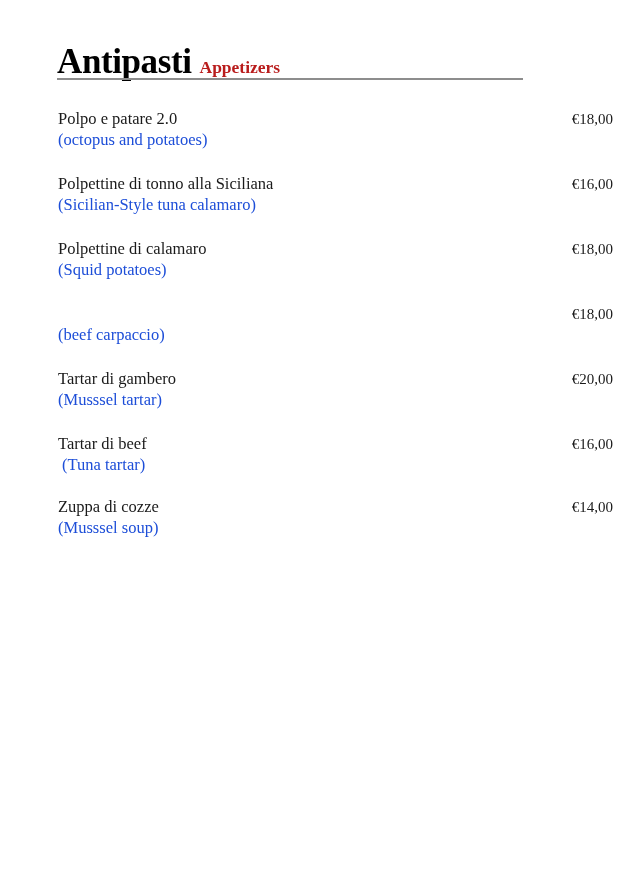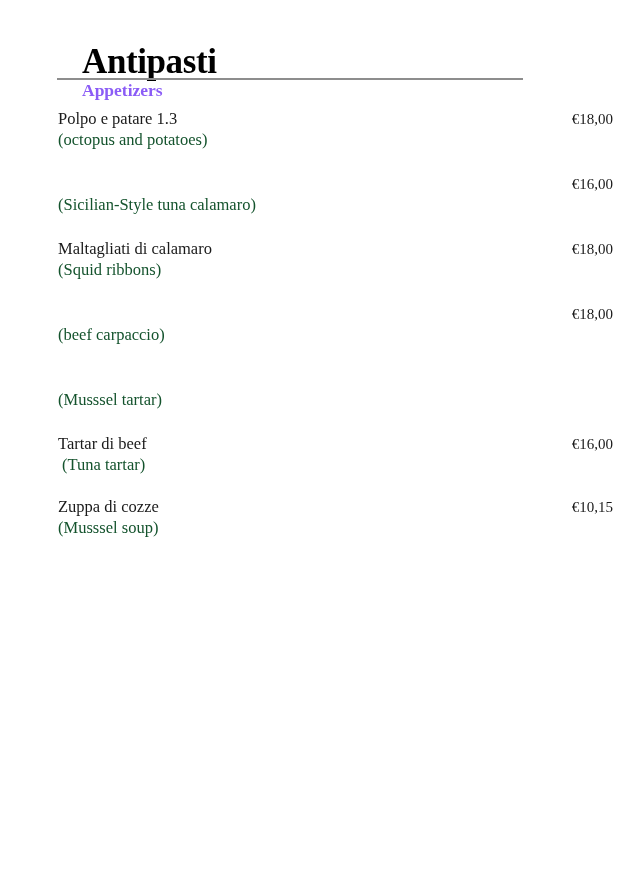--- a/index.html
+++ b/index.html
@@ -28,37 +28,36 @@
     position: absolute;
     left: 57px;
     top: 44px;
     width: 466px;
     height: 44px;
   }
   .section-title-row {
     display: flex;
     align-items: baseline;
     height: 40px;
-    flex-direction: column;
   }
   .section-title {
     font-family: "Liberation Serif", "DejaVu Serif", serif;
     font-size: 35px;
     font-weight: bold;
     letter-spacing: -0.4px;
     color: #000000;
     line-height: 36px;
     white-space: nowrap;
   }
   .section-subtitle {
     font-family: "Liberation Serif", "DejaVu Serif", serif;
     font-size: 17.5px;
     font-weight: bold;
-    color: #8b5cf6;
-    margin-left: 25px;
+    color: #b91c1c;
+    margin-left: 8px;
     line-height: 20px;
     white-space: nowrap;
   }
   .header-rule {
     position: absolute;
     left: 0px;
     top: 34px;
     width: 466px;
     height: 2px;
     background: #8d8d8d;
@@ -101,21 +100,21 @@
     line-height: 20px;
     color: #1a1a1a;
     white-space: nowrap;
   }
   .item-desc {
     position: absolute;
     left: 58px;
     top: 21px;
     font-size: 16.5px;
     line-height: 21px;
-    color: #14532d;
+    color: #1d4ed8;
     white-space: nowrap;
   }
   .item-desc.indented {
     left: 62px;
   }
 </style>
 </head>
 <body>
 
 <div class="menu-page">
@@ -125,62 +124,67 @@
       <span class="section-title">Antipasti</span>
       <span class="section-subtitle">Appetizers</span>
     </div>
     <div class="header-rule"></div>
   </div>
 
   <div class="items">
 
     <div class="menu-item">
       <div class="item-name-row">
-        <span class="item-name">Polpo e patare 1.3</span>
+        <span class="item-name">Polpo e patare 2.0</span>
         <span class="item-price">€18,00</span>
       </div>
       <span class="item-desc">(octopus and potatoes)</span>
     </div>
 
     <div class="menu-item">
       <div class="item-name-row">
+        <span class="item-name">Polpettine di tonno alla Siciliana</span>
         <span class="item-price">€16,00</span>
       </div>
       <span class="item-desc">(Sicilian-Style tuna calamaro)</span>
     </div>
 
     <div class="menu-item">
       <div class="item-name-row">
-        <span class="item-name">Maltagliati di calamaro</span>
+        <span class="item-name">Polpettine di calamaro</span>
         <span class="item-price">€18,00</span>
       </div>
-      <span class="item-desc">(Squid ribbons)</span>
+      <span class="item-desc">(Squid potatoes)</span>
     </div>
 
     <div class="menu-item">
       <div class="item-name-row">
         <span class="item-price">€18,00</span>
       </div>
       <span class="item-desc">(beef carpaccio)</span>
     </div>
 
     <div class="menu-item">
+      <div class="item-name-row">
+        <span class="item-name">Tartar di gambero</span>
+        <span class="item-price">€20,00</span>
+      </div>
       <span class="item-desc">(Musssel tartar)</span>
     </div>
 
     <div class="menu-item tight">
       <div class="item-name-row">
         <span class="item-name">Tartar di beef</span>
         <span class="item-price">€16,00</span>
       </div>
       <span class="item-desc indented">(Tuna tartar)</span>
     </div>
 
     <div class="menu-item">
       <div class="item-name-row">
         <span class="item-name">Zuppa di cozze</span>
-        <span class="item-price">€10,15</span>
+        <span class="item-price">€14,00</span>
       </div>
       <span class="item-desc">(Musssel soup)</span>
     </div>
 
   </div>
 </div>
 
 </body></html>

